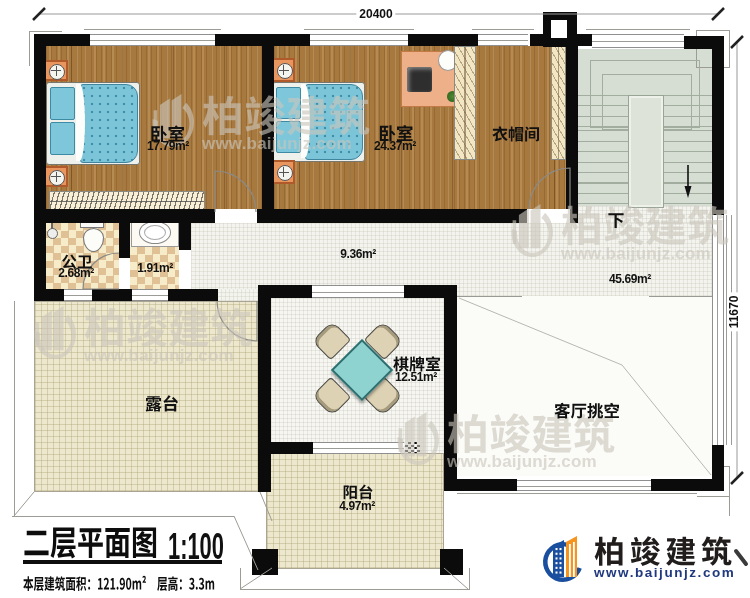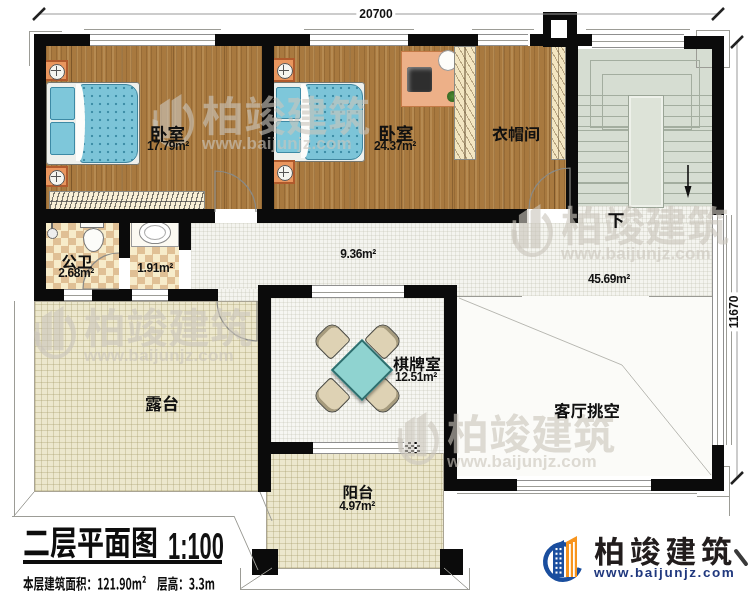--- a/index.html
+++ b/index.html
@@ -249,20 +249,20 @@
         <path d="M23,8 L34,2 L34,43 L23,43 Z" fill="#f7941d"></path>
         <rect x="26" y="10" width="1.8" height="33" fill="#fff"></rect>
         <rect x="30" y="8" width="1.8" height="35" fill="#fff"></rect>
       </g>
     </svg>
 <div class="lab" style="left:168px;top:145.5px;transform:translate(-50%,-50%);font-size:12px;letter-spacing:-0.4px;color:#111">17.79m²</div>
 <div class="lab" style="left:395px;top:145.5px;transform:translate(-50%,-50%);font-size:12px;letter-spacing:-0.4px;color:#111">24.37m²</div>
 <div class="lab" style="left:76px;top:272.5px;transform:translate(-50%,-50%);font-size:12px;letter-spacing:-0.4px;color:#111">2.68m²</div>
 <div class="lab" style="left:155px;top:268px;transform:translate(-50%,-50%);font-size:12px;letter-spacing:-0.4px;color:#111">1.91m²</div>
 <div class="lab" style="left:358px;top:253.5px;transform:translate(-50%,-50%);font-size:12px;letter-spacing:-0.4px;color:#111">9.36m²</div>
-<div class="lab" style="left:609px;top:278.5px;transform:translate(-50%,-50%);font-size:12px;letter-spacing:-0.4px;color:#111">45.69m²</div>
+<div class="lab" style="left:630px;top:278.5px;transform:translate(-50%,-50%);font-size:12px;letter-spacing:-0.4px;color:#111">45.69m²</div>
 <div class="lab" style="left:416px;top:377px;transform:translate(-50%,-50%);font-size:12px;letter-spacing:-0.4px;color:#111">12.51m²</div>
 <div class="lab" style="left:357px;top:505.5px;transform:translate(-50%,-50%);font-size:12px;letter-spacing:-0.4px;color:#111">4.97m²</div>
-<div class="lab" style="left:376px;top:14px;transform:translate(-50%,-50%);font-size:12px;background:#fff;padding:0 3px">20700</div>
+<div class="lab" style="left:376px;top:14px;transform:translate(-50%,-50%);font-size:12px;background:#fff;padding:0 3px">20400</div>
 <div class="lab" style="left:734px;top:312px;transform:translate(-50%,-50%) rotate(-90deg);font-size:12px;background:#fff;padding:0 3px">11670</div>
 <div class="lab" style="left:168px;top:525.5px;font-size:36px;transform:scaleX(0.607);transform-origin:left top">1:100</div>
 <div class="a" style="left:23px;top:559.5px;width:199px;height:4px;background:#0d0d0d"></div>
 <div class="lab" style="left:594px;top:564.5px;font-size:13.5px;color:#20387e;letter-spacing:1.55px">www.baijunjz.com</div>
 </div>
 </body></html>

